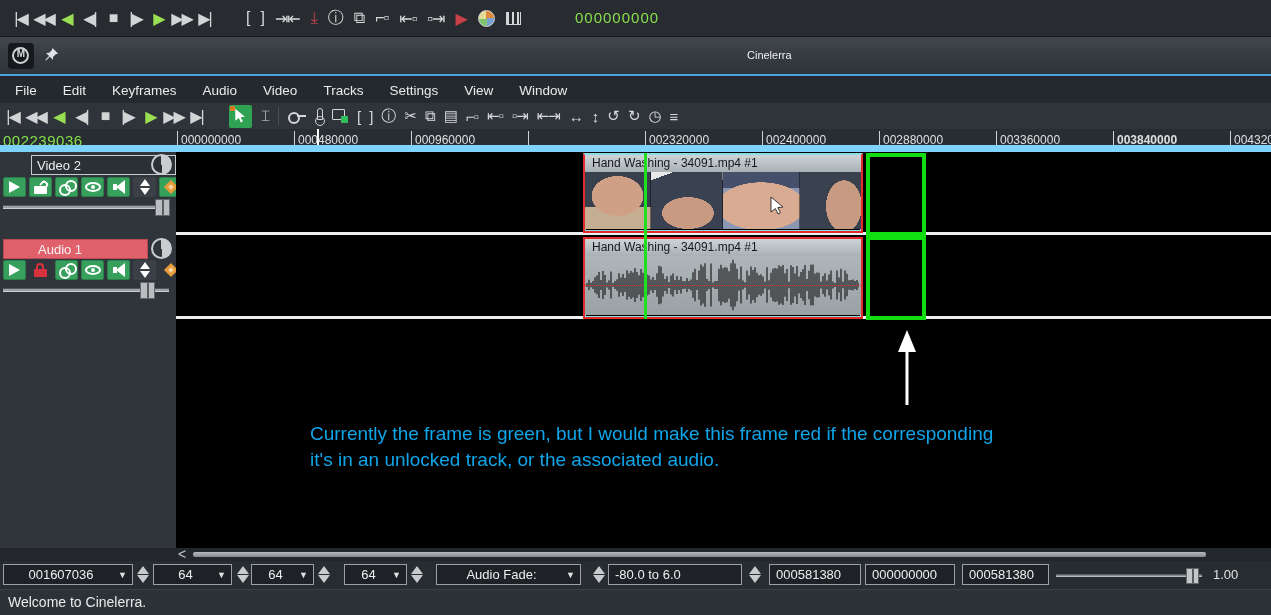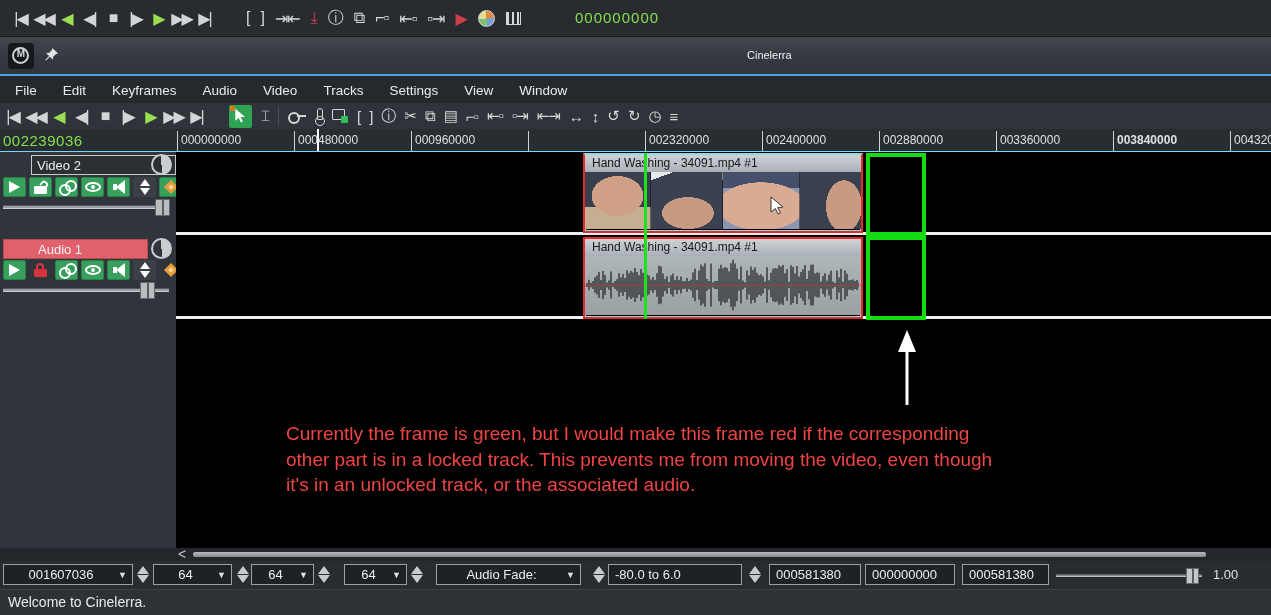--- a/index.html
+++ b/index.html
@@ -64,21 +64,21 @@
   .i-thermo::after { content:""; position:absolute; left:0; top:8px; width:8px; height:8px;
     border:1.5px solid #d4d6d7; border-radius:50%; }
   .i-taglock { position:relative; width:16px; height:14px; }
   .i-taglock::before { content:""; position:absolute; left:0; top:0; width:11px; height:9px;
     border:1.5px solid #d4d6d7; border-radius:1px; }
   .i-taglock::after { content:""; position:absolute; right:0; bottom:0; width:7px; height:7px;
     background:#2fbf5c; border-radius:1px; }
 
   
   #ruler { position:absolute; left:0; top:129px; width:1271px; height:23px; background:#282d32;
-    border-bottom:1px solid #7dd3fc; overflow:hidden; }
+    border-bottom:7px solid #7dd3fc; overflow:hidden; }
   #ruler-position { position:absolute; left:3px; top:3px; font-size:15px; color:#86df4b; letter-spacing:0.5px; }
   .tick { position:absolute; top:2px; width:1px; height:20px; background:#cfd2d4; }
   .tick-label { position:absolute; top:4px; font-size:12px; color:#dde0e2; white-space:nowrap; }
   #insertion-line { position:absolute; left:317px; top:0; width:2px; height:23px; background:#ffffff; }
 
   
   #timeline { position:absolute; left:0; top:152px; width:1271px; height:396px; }
   #patchbay { position:absolute; left:0; top:0; width:176px; height:396px; background:#2f353b; }
   #canvas { position:absolute; left:176px; top:0; width:1095px; height:396px; background:#000; overflow:hidden; }
   .track-sep { position:absolute; left:0; width:1095px; height:3px; background:#eceff0; z-index:1; }
@@ -154,21 +154,21 @@
 
   
   #playhead { position:absolute; left:468px; top:1px; width:3px; height:166px; background:#1fe01f; z-index:4; }
   .green-frame { position:absolute; left:690px; width:60px; background:#000; border:4px solid #11dd11; z-index:3; }
   #green-frame-video { top:1px; height:83px; }
   #green-frame-audio { top:84px; height:84px; }
   #mouse-cursor { position:absolute; left:594px; top:44px; z-index:5; }
   #up-arrow { position:absolute; left:718px; top:178px; z-index:5; }
 
   
-  #annotation { position:absolute; left:286px; top:421px; width:820px; color:#ef4444;
+  #annotation { position:absolute; left:310px; top:421px; width:820px; color:#0ea5e9;
     font-size:19px; line-height:25.5px; z-index:5; }
 
   
   #scroll-row { position:absolute; left:0; top:548px; width:1271px; height:13px; }
   #scroll-left-arrow { position:absolute; left:178px; top:-2px; color:#c6c9cb; font-size:14px; }
   #h-scrollbar { position:absolute; left:193px; top:4px; width:1013px; height:5px; border-radius:2px;
     background:linear-gradient(180deg,#b7bbbe,#84898d); }
 
   
   #control-bar { position:absolute; left:0; top:561px; width:1271px; height:28px; background:#272c30; }
@@ -427,21 +427,20 @@
         <svg width="26" height="78" viewBox="0 0 26 78">
           <line x1="13" y1="75" x2="13" y2="18" stroke="#fff" stroke-width="3"></line>
           <polygon points="13,0 4,22 22,22" fill="#fff"></polygon>
         </svg>
       </span>
     </div>
   </div>
 
   <div id="annotation">
     <div>Currently the frame is green, but I would make this frame red if the corresponding</div>
-    <div>other part is in a locked track. This prevents me from moving the video, even though</div>
     <div>it's in an unlocked track, or the associated audio.</div>
   </div>
 
   <div id="scroll-row">
     <span id="scroll-left-arrow">&lt;</span>
     <div id="h-scrollbar"></div>
   </div>
 
   <div id="control-bar">
     <div class="combo" style="left:3px;width:130px">

